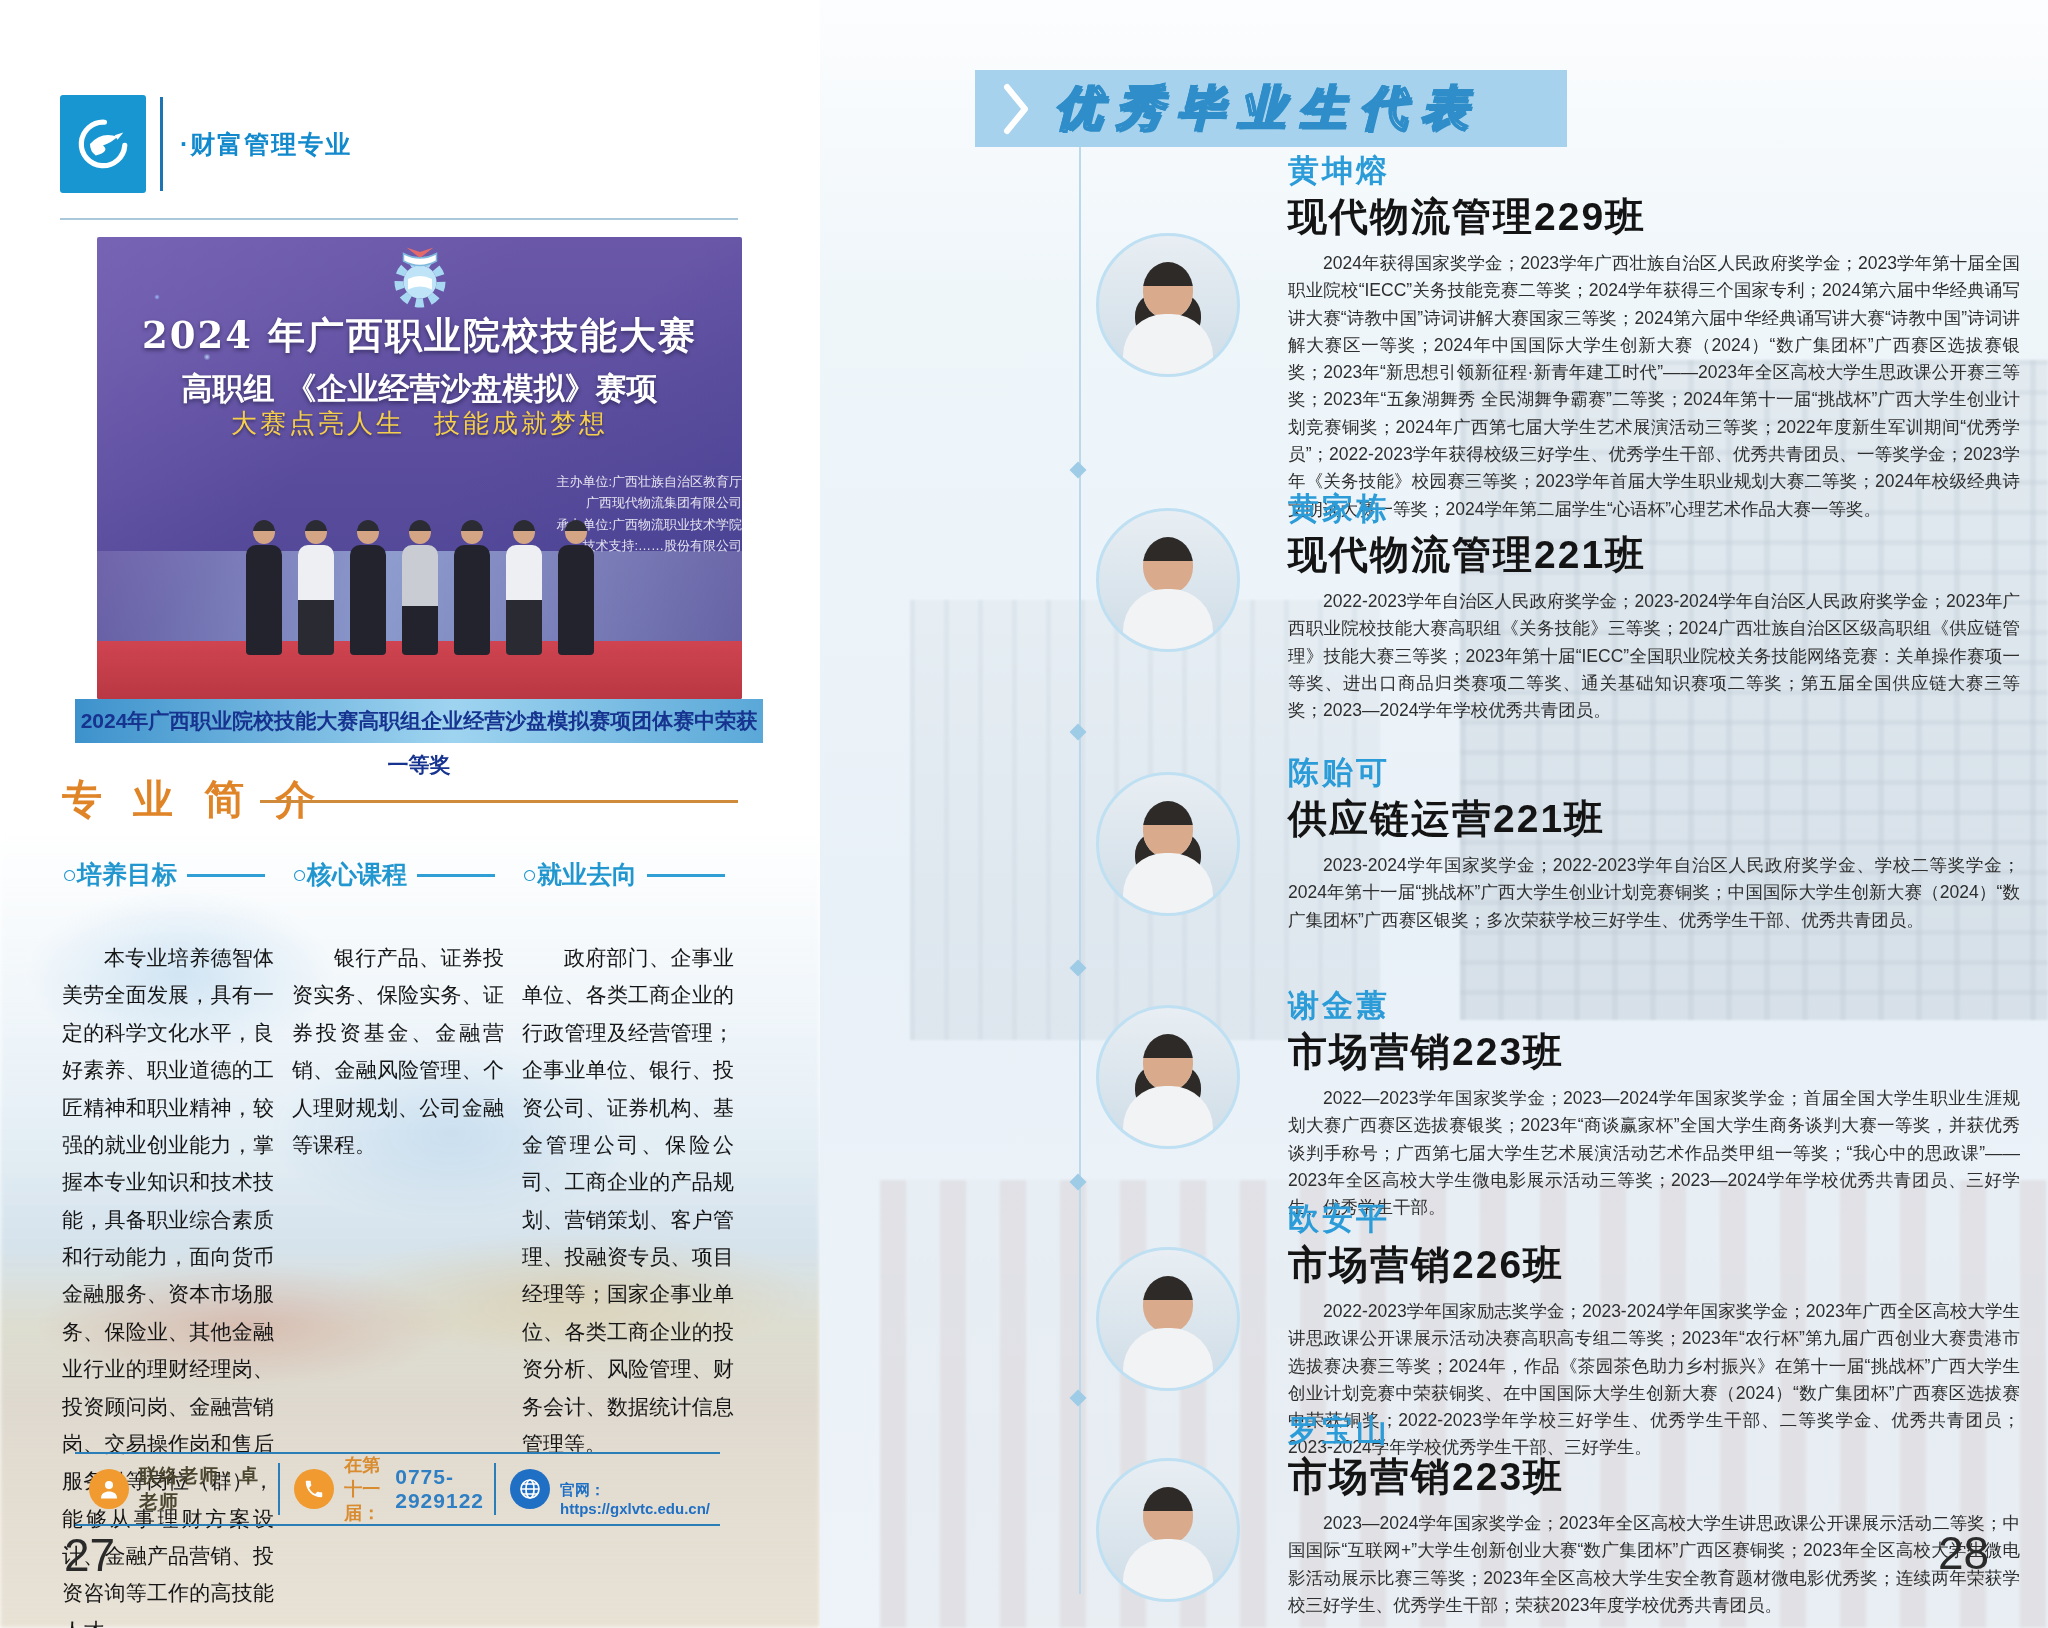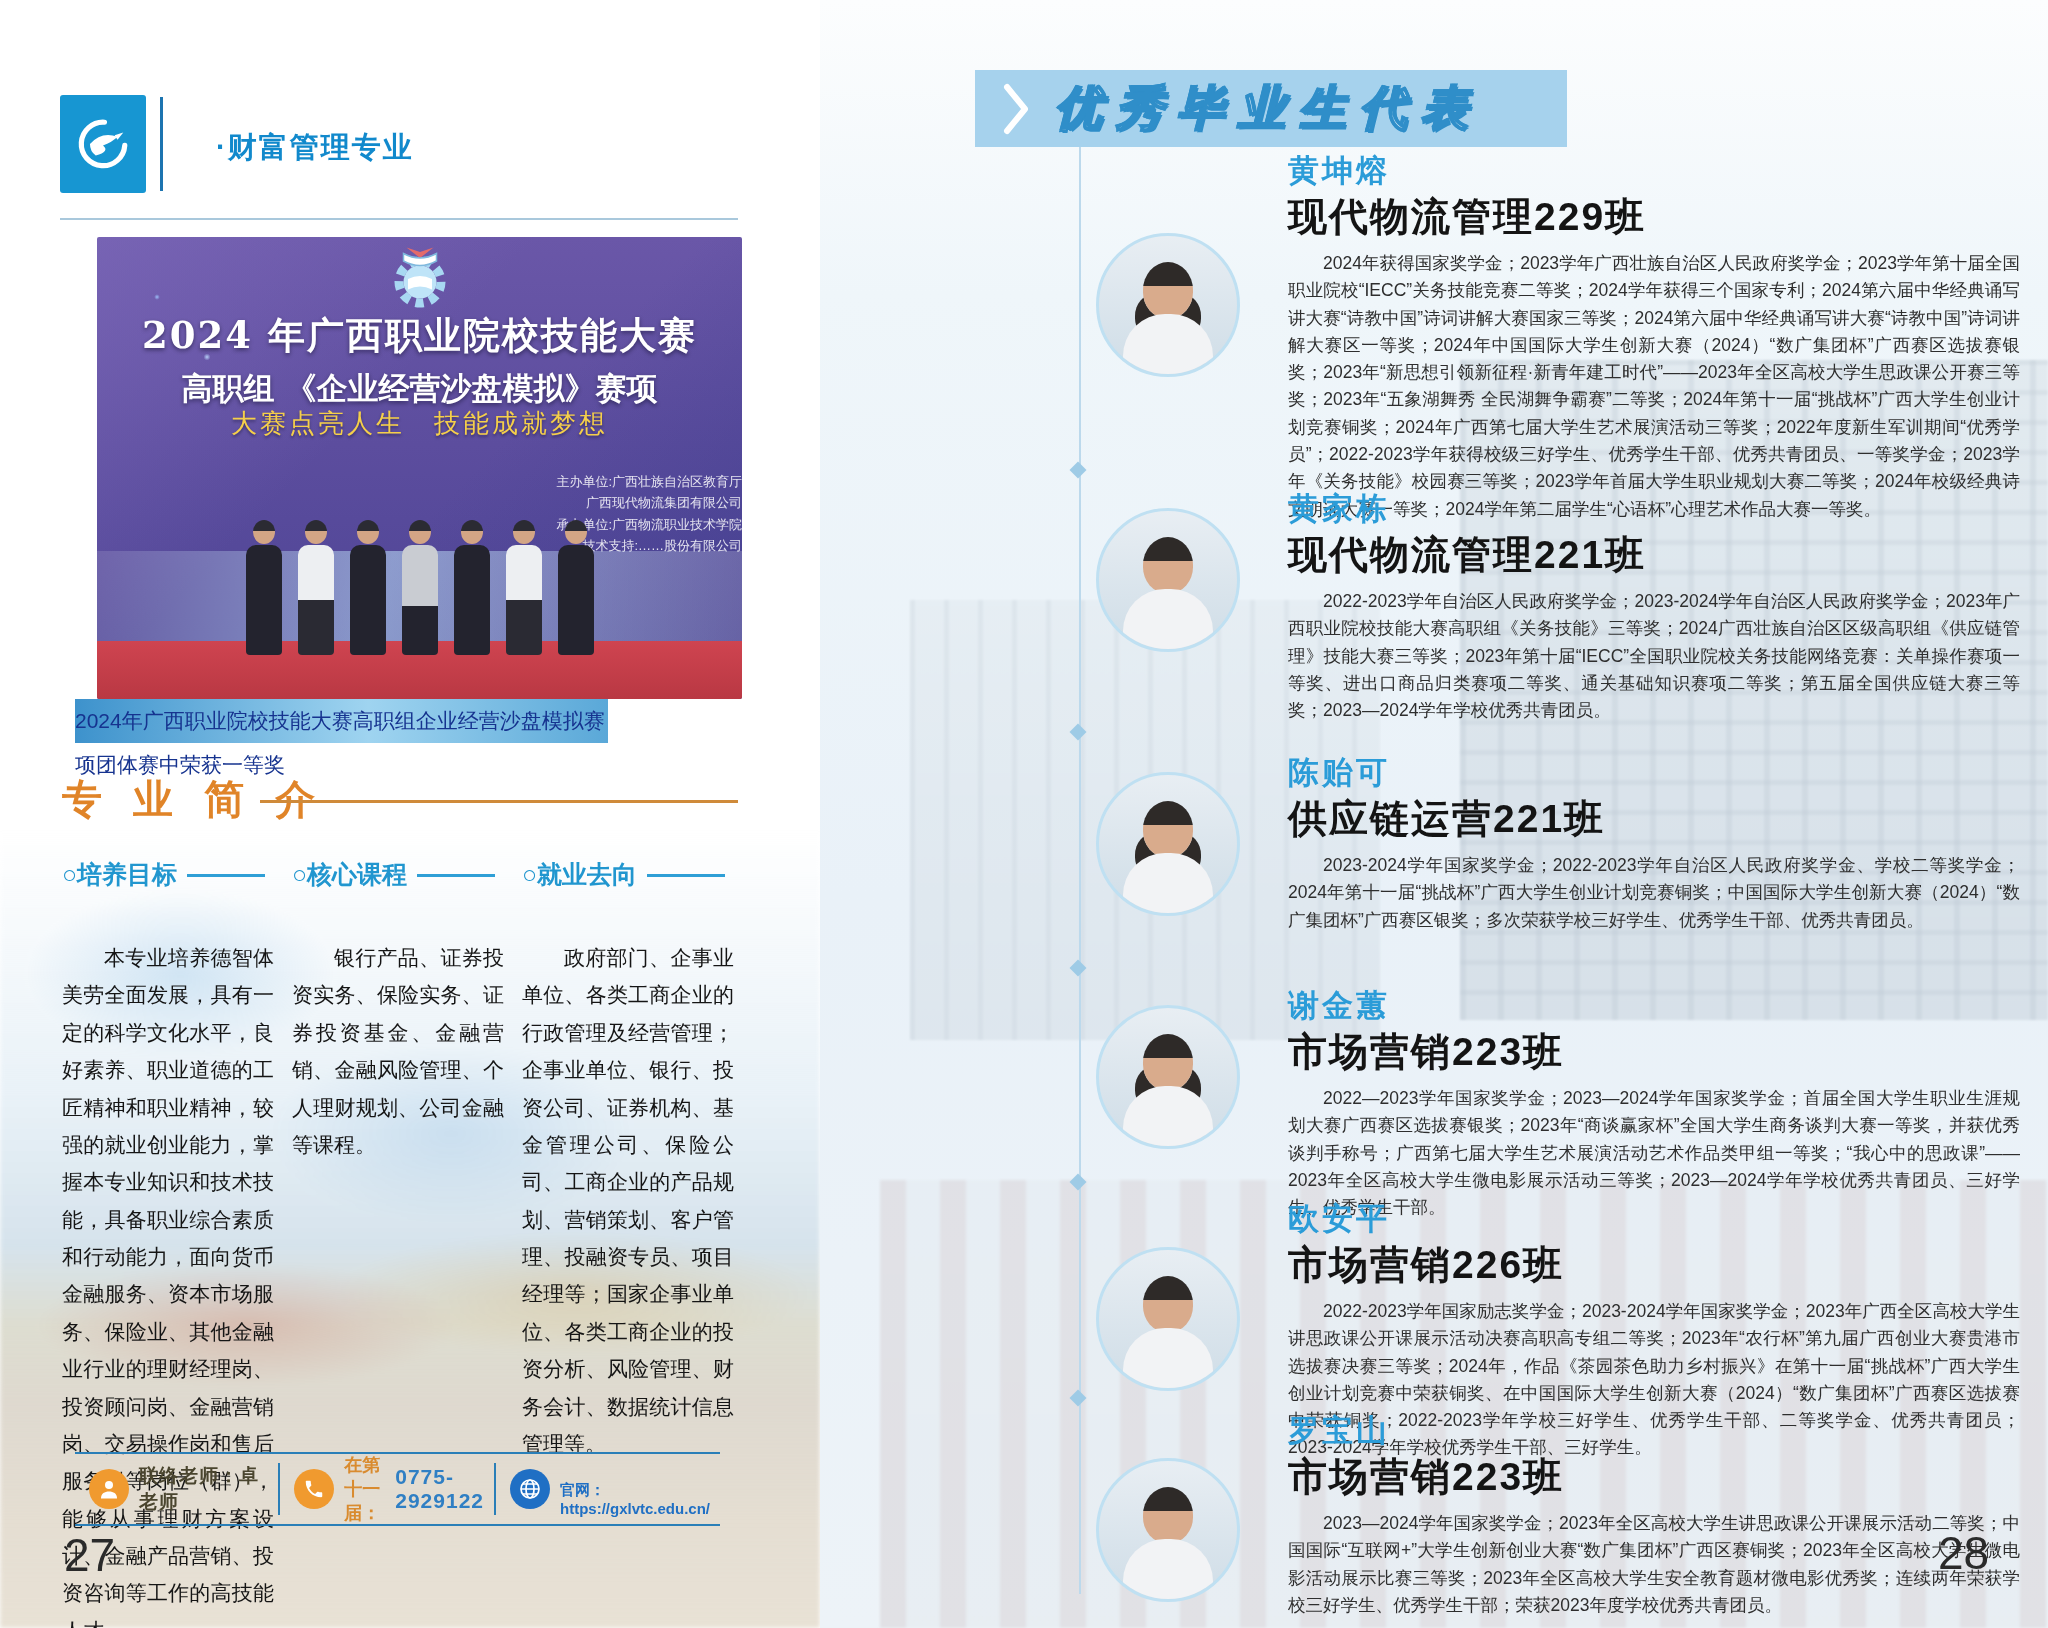--- a/index.html
+++ b/index.html
@@ -17,21 +17,21 @@
       radial-gradient(300px 90px at 30% 62%, rgba(190,60,50,.20), rgba(190,60,50,0) 70%),
       radial-gradient(340px 90px at 70% 58%, rgba(215,150,40,.18), rgba(215,150,40,0) 70%),
       linear-gradient(180deg, rgba(236,244,250,0) 0%, rgba(214,230,241,.55) 34%,
         rgba(187,209,224,.6) 52%, rgba(150,150,110,.32) 62%, rgba(196,186,168,.55) 72%,
         rgba(224,216,202,.85) 86%, rgba(231,224,211,.95) 100%);
     filter:blur(2px);}
 
   .logo-box{left:60px;top:95px;width:86px;height:98px;background:#1796d2;border-radius:3px;
     display:flex;align-items:center;justify-content:center;z-index:2;}
   .logo-sep{left:160px;top:97px;width:3px;height:94px;background:#1c74b0;}
-  .major-title{left:180px;top:128px;font-size:29px;font-weight:bold;color:#1189cc;letter-spacing:2px;margin-left:36px;}
+  .major-title{left:180px;top:128px;font-size:25px;font-weight:bold;color:#1189cc;letter-spacing:2px;}
   .head-rule{left:60px;top:218px;width:678px;height:2px;background:#a9c8dc;}
 
   
   .banner{left:75px;top:237px;width:645px;height:462px;overflow:hidden;border-radius:2px;z-index:1;
     background:
       radial-gradient(4px 4px at 60px 60px, rgba(160,200,255,.9), rgba(160,200,255,0) 70%),
       radial-gradient(5px 5px at 110px 120px, rgba(190,220,255,.9), rgba(190,220,255,0) 70%),
       linear-gradient(135deg, rgba(130,110,190,.55) 0%, rgba(90,80,160,0) 40%),
       linear-gradient(315deg, rgba(60,60,140,.6) 0%, rgba(60,60,140,0) 45%),
       linear-gradient(180deg,#6a57a8 0%,#5c4d9e 45%,#4b4394 100%); margin-left: 22px;}
@@ -51,22 +51,22 @@
   .stage{left:0;bottom:0;width:645px;height:58px;position:absolute;
     background:linear-gradient(180deg,#cf4450,#b93843);}
   .people{left:0;bottom:44px;width:645px;position:absolute;display:flex;justify-content:center;}
   .person{width:36px;height:110px;margin:0 8px;border-radius:10px 10px 4px 4px;position:relative;
     background:#23232e;}
   .person::before{content:"";position:absolute;top:-25px;left:7px;width:22px;height:24px;
     border-radius:50%;background:linear-gradient(180deg,#2b2b33 0 46%,#d3a585 46%);}
   .person.light{background:linear-gradient(180deg,#edeff2 0 50%,#2a2a33 50%);}
   .person.grey{background:linear-gradient(180deg,#c9ccd2 0 55%,#23232e 55%);}
 
-  .banner-caption{left:75px;top:699px;width:533px;height:44px;line-height:44px;
-    font-size:21px;font-weight:normal;color:#16338f;
+  .banner-caption{left:75px;top:699px;width:688px;height:44px;line-height:44px;text-align:center;
+    font-size:21px;font-weight:bold;color:#16338f;
     background:linear-gradient(90deg,#3d92cc,#9fd4f0 55%,#5aa8d8);z-index:1;}
 
   
   .intro-title{left:62px;top:772px;font-size:40px;font-weight:bold;color:#e08428;letter-spacing:10px;z-index:2;}
   .intro-rule{left:260px;top:800px;width:478px;height:3px;background:#cf8a3a;z-index:2;}
   .col{top:858px;width:212px;z-index:2;}
   .col.c1{left:62px;} .col.c2{left:292px;} .col.c3{left:522px;}
   .col-head{font-size:25px;font-weight:bold;color:#2196cf;white-space:nowrap;display:inline-block;}
   .col-rule{display:inline-block;width:78px;height:3px;background:#2f9fd6;margin-left:10px;vertical-align:6px;}
   .col-body{margin-top:48px;font-size:21px;color:#151515;line-height:1.78;text-align:justify;

